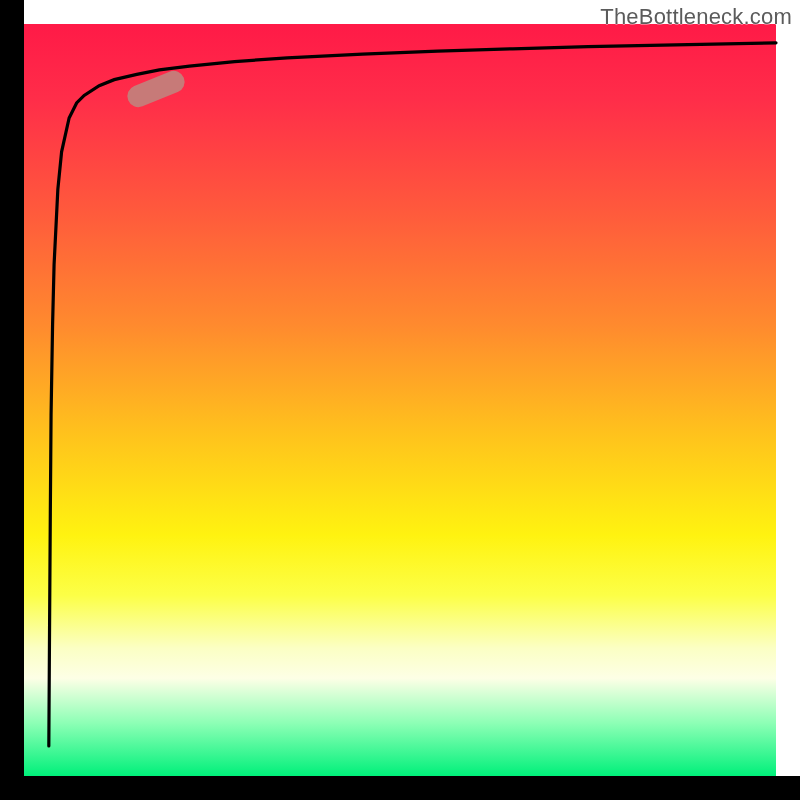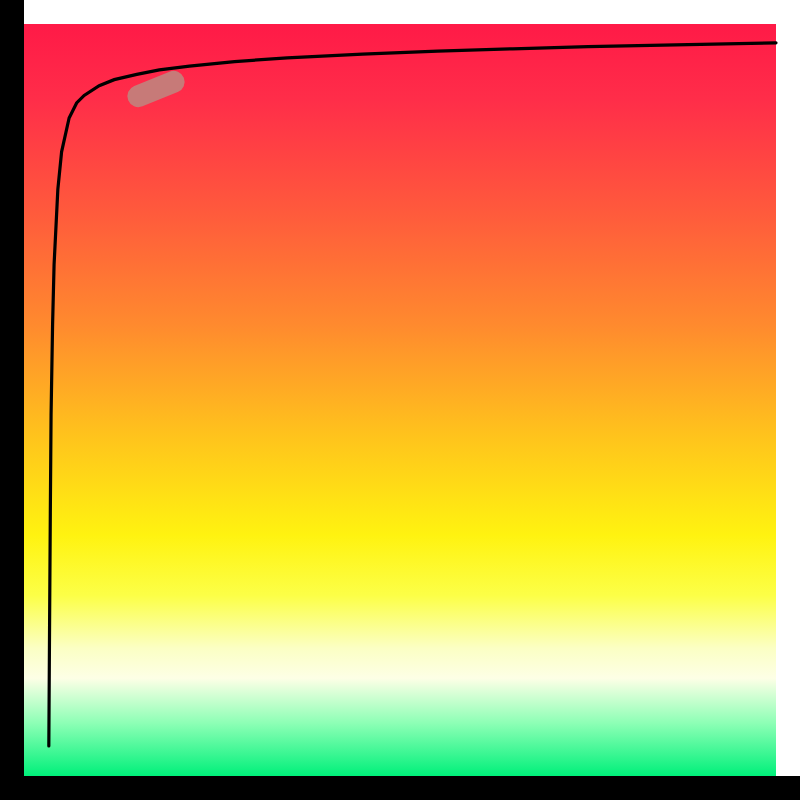--- a/index.html
+++ b/index.html
@@ -89,14 +89,15 @@
 
   <svg class="curve" viewBox="0 0 752 752" preserveAspectRatio="none">
     <path d="M24.82 721.92 L25.57 601.60 L26.32 488.80 L27.07 391.04 L28.58 300.80 L30.08 240.64 L33.84 165.44 L37.60 127.84 L45.12 94.00 L52.64 78.96 L60.16 71.44 L75.20 61.66 L90.24 55.65 L112.80 50.38 L135.36 45.87 L165.44 42.11 L210.56 37.60 L263.20 33.84 L338.40 30.08 L413.60 27.07 L488.80 24.82 L564.00 22.56 L639.20 21.06 L714.40 19.55 L752.00 18.80" fill="none" stroke="#000" stroke-width="3.2" stroke-linecap="round"></path>
   </svg>
 
   <div class="marker" style="left: 125.6px; top: 78.424px; transform: rotate(-22deg);"></div>
 
   <div class="axis-left"></div>
   <div class="axis-bottom"></div>
 
+  <div class="attribution">TheBottleneck.com</div>
 
 </div>
 
 </body></html>

